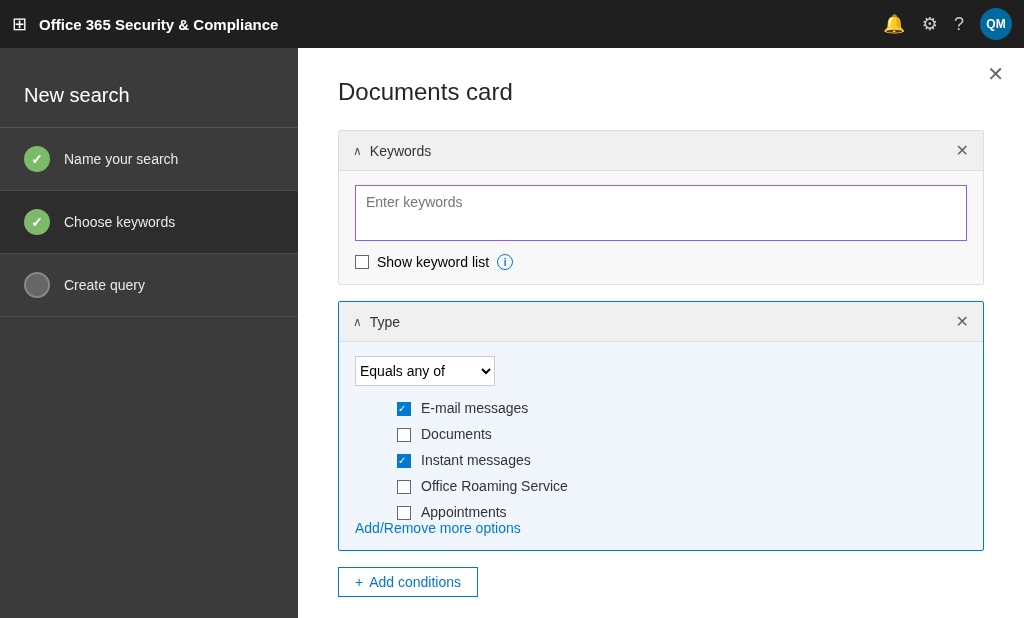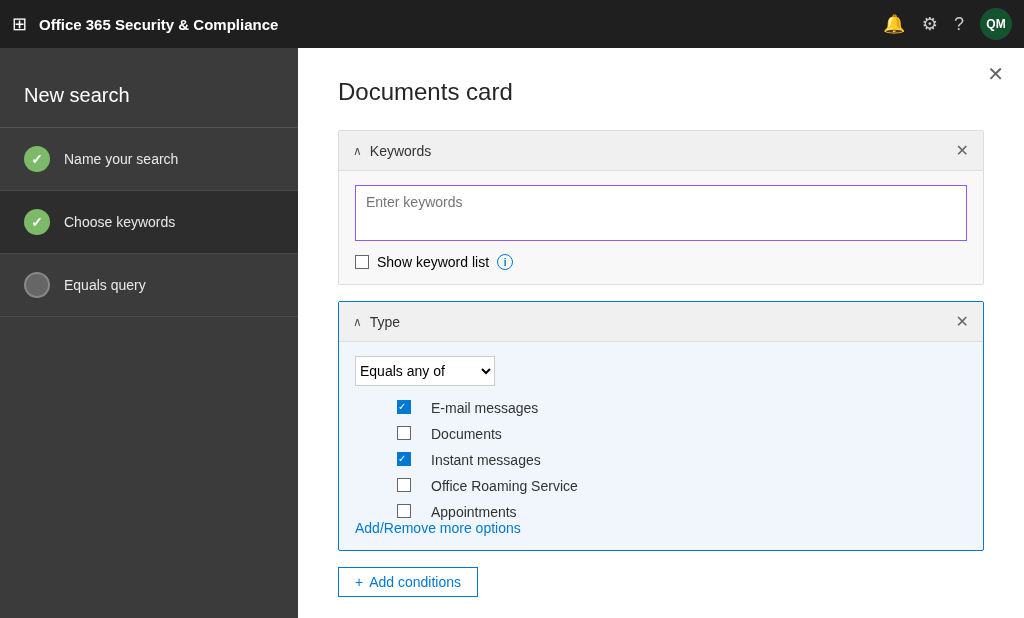--- a/index.html
+++ b/index.html
@@ -13,21 +13,21 @@
       align-items: center;
       padding: 0 12px;
       flex-shrink: 0;
     }
     .topbar-grid-icon { color: #fff; font-size: 18px; margin-right: 12px; cursor: pointer; }
     .topbar-title { color: #fff; font-size: 15px; font-weight: 700; flex: 1; }
     .topbar-icons { display: flex; align-items: center; gap: 16px; }
     .topbar-icons span { color: #ccc; font-size: 18px; cursor: pointer; }
     .topbar-avatar {
       width: 32px; height: 32px; border-radius: 50%;
-      background: #14532d; color: #fff; font-size: 12px; font-weight: 600;
+      background: #0369a1; color: #fff; font-size: 12px; font-weight: 600;
       display: flex; align-items: center; justify-content: center; cursor: pointer;
     }
 
     
     .main-layout {
       display: flex;
       flex: 1;
       overflow: hidden;
     }
 
@@ -127,21 +127,21 @@
       display: inline-flex; align-items: center; justify-content: center;
       color: #0078d4; font-size: 10px; font-weight: 700; cursor: pointer;
     }
 
     
     .type-select {
       border: 1px solid #ccc; padding: 4px 0; font-size: 14px; font-family: inherit;
       background: #fff; width: 140px; cursor: pointer; height: 30px;
     }
     .type-options { margin-top: 14px; display: flex; flex-direction: column; gap: 10px; }
-    .type-option { display: flex; align-items: flex-start; gap: 20px; font-size: 14px; color: #333; padding-left: 42px; }
+    .type-option { display: flex; align-items: flex-end; gap: 10px; font-size: 14px; color: #333; padding-left: 42px; }
     .checkbox-checked {
       width: 14px; height: 14px; background: #0078d4; border: 1px solid #0078d4;
       display: flex; align-items: center; justify-content: center; flex-shrink: 0; cursor: pointer;
       appearance: none; -webkit-appearance: none; position: relative;
     }
     .checkbox-checked::after {
       content: '✓'; color: #fff; font-size: 10px; position: absolute;
     }
     .checkbox-unchecked {
       width: 14px; height: 14px; border: 1px solid #666; background: #fff;
@@ -178,21 +178,21 @@
     <div class="sidebar-step">
       <div class="step-circle completed">✓</div>
       <span class="step-label">Name your search</span>
     </div>
     <div class="sidebar-step active">
       <div class="step-circle completed">✓</div>
       <span class="step-label">Choose keywords</span>
     </div>
     <div class="sidebar-step">
       <div class="step-circle pending"></div>
-      <span class="step-label">Equals query</span>
+      <span class="step-label">Create query</span>
     </div>
   </div>
 
   <div class="content-area">
     <button class="dialog-close">✕</button>
     <h1 class="dialog-title">Documents card</h1>
 
     <div class="condition-card">
       <div class="card-header">
         <div class="card-header-left">

